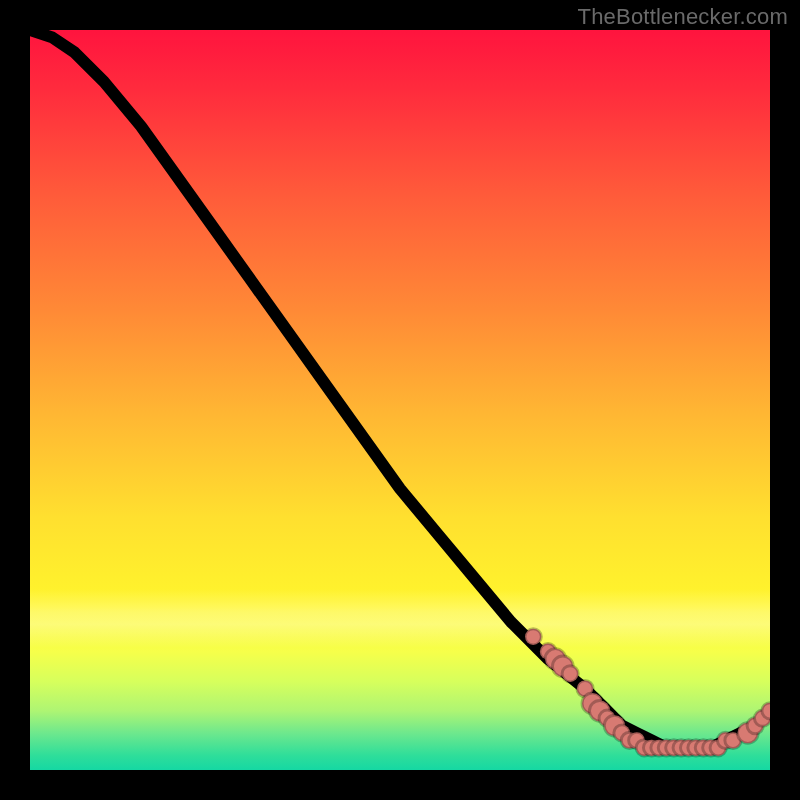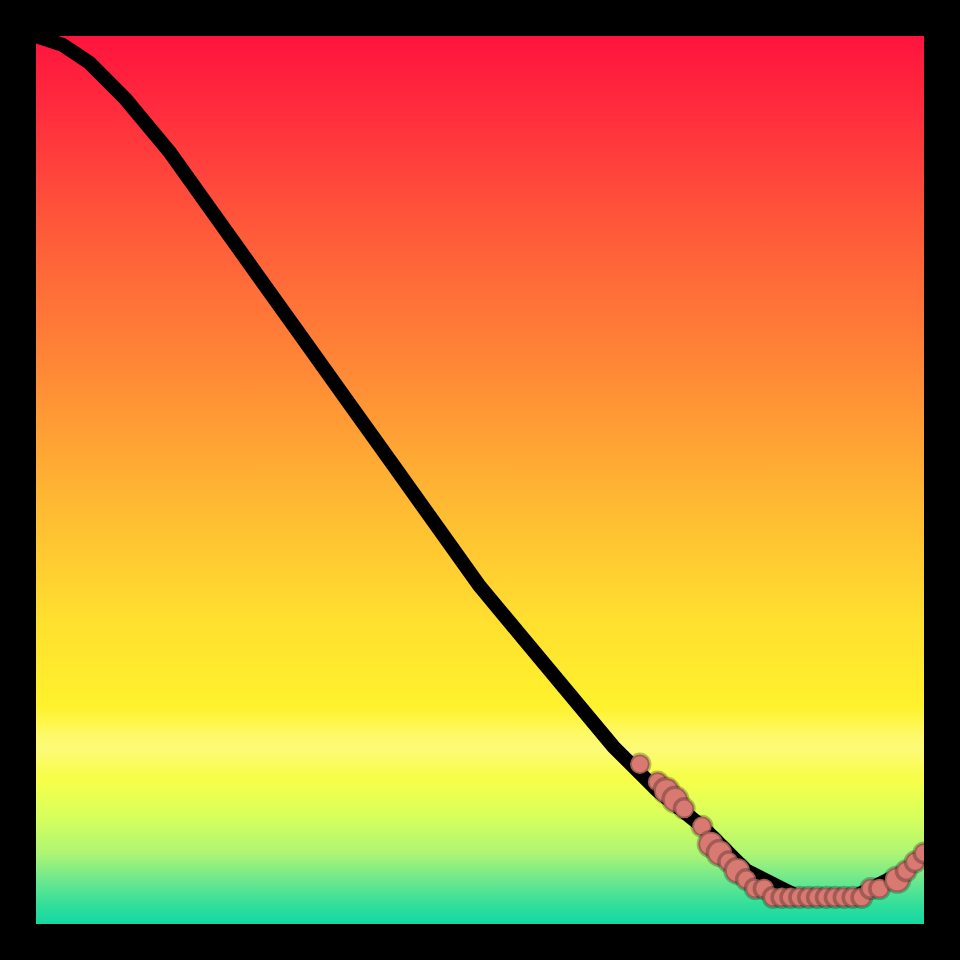--- a/index.html
+++ b/index.html
@@ -85,20 +85,21 @@
   .dot {
     fill: #d87a72;
     stroke: rgba(0,0,0,0.25);
     stroke-width: 0.4;
   }
 </style>
 </head>
 <body>
 
 <div class="frame">
+  <div class="watermark">TheBottlenecker.com</div>
 
   <div class="plot">
     <div class="gradient"></div>
     <div class="pale-band"></div>
 
     <svg class="curve-svg" viewBox="0 0 100 100" preserveAspectRatio="none">
       <path id="curve-path" class="curve" d="M0.00 0.00 L3.00 1.00 L6.00 3.00 L10.00 7.00 L15.00 13.00 L20.00 20.00 L25.00 27.00 L30.00 34.00 L35.00 41.00 L40.00 48.00 L45.00 55.00 L50.00 62.00 L55.00 68.00 L60.00 74.00 L65.00 80.00 L70.00 85.00 L75.00 89.00 L78.00 92.00 L80.00 94.00 L82.00 95.00 L84.00 96.00 L86.00 97.00 L88.00 97.00 L90.00 97.00 L92.00 97.00 L94.00 96.00 L96.00 95.00 L98.00 94.00 L100.00 92.00"></path>
       <g id="dots-group">
           <circle cx="68.00" cy="82.00" r="1.1" class="dot" style="fill: rgb(216, 122, 114);"></circle>
           <circle cx="70.00" cy="84.00" r="1.1" class="dot" style="fill: rgb(216, 122, 114);"></circle>

